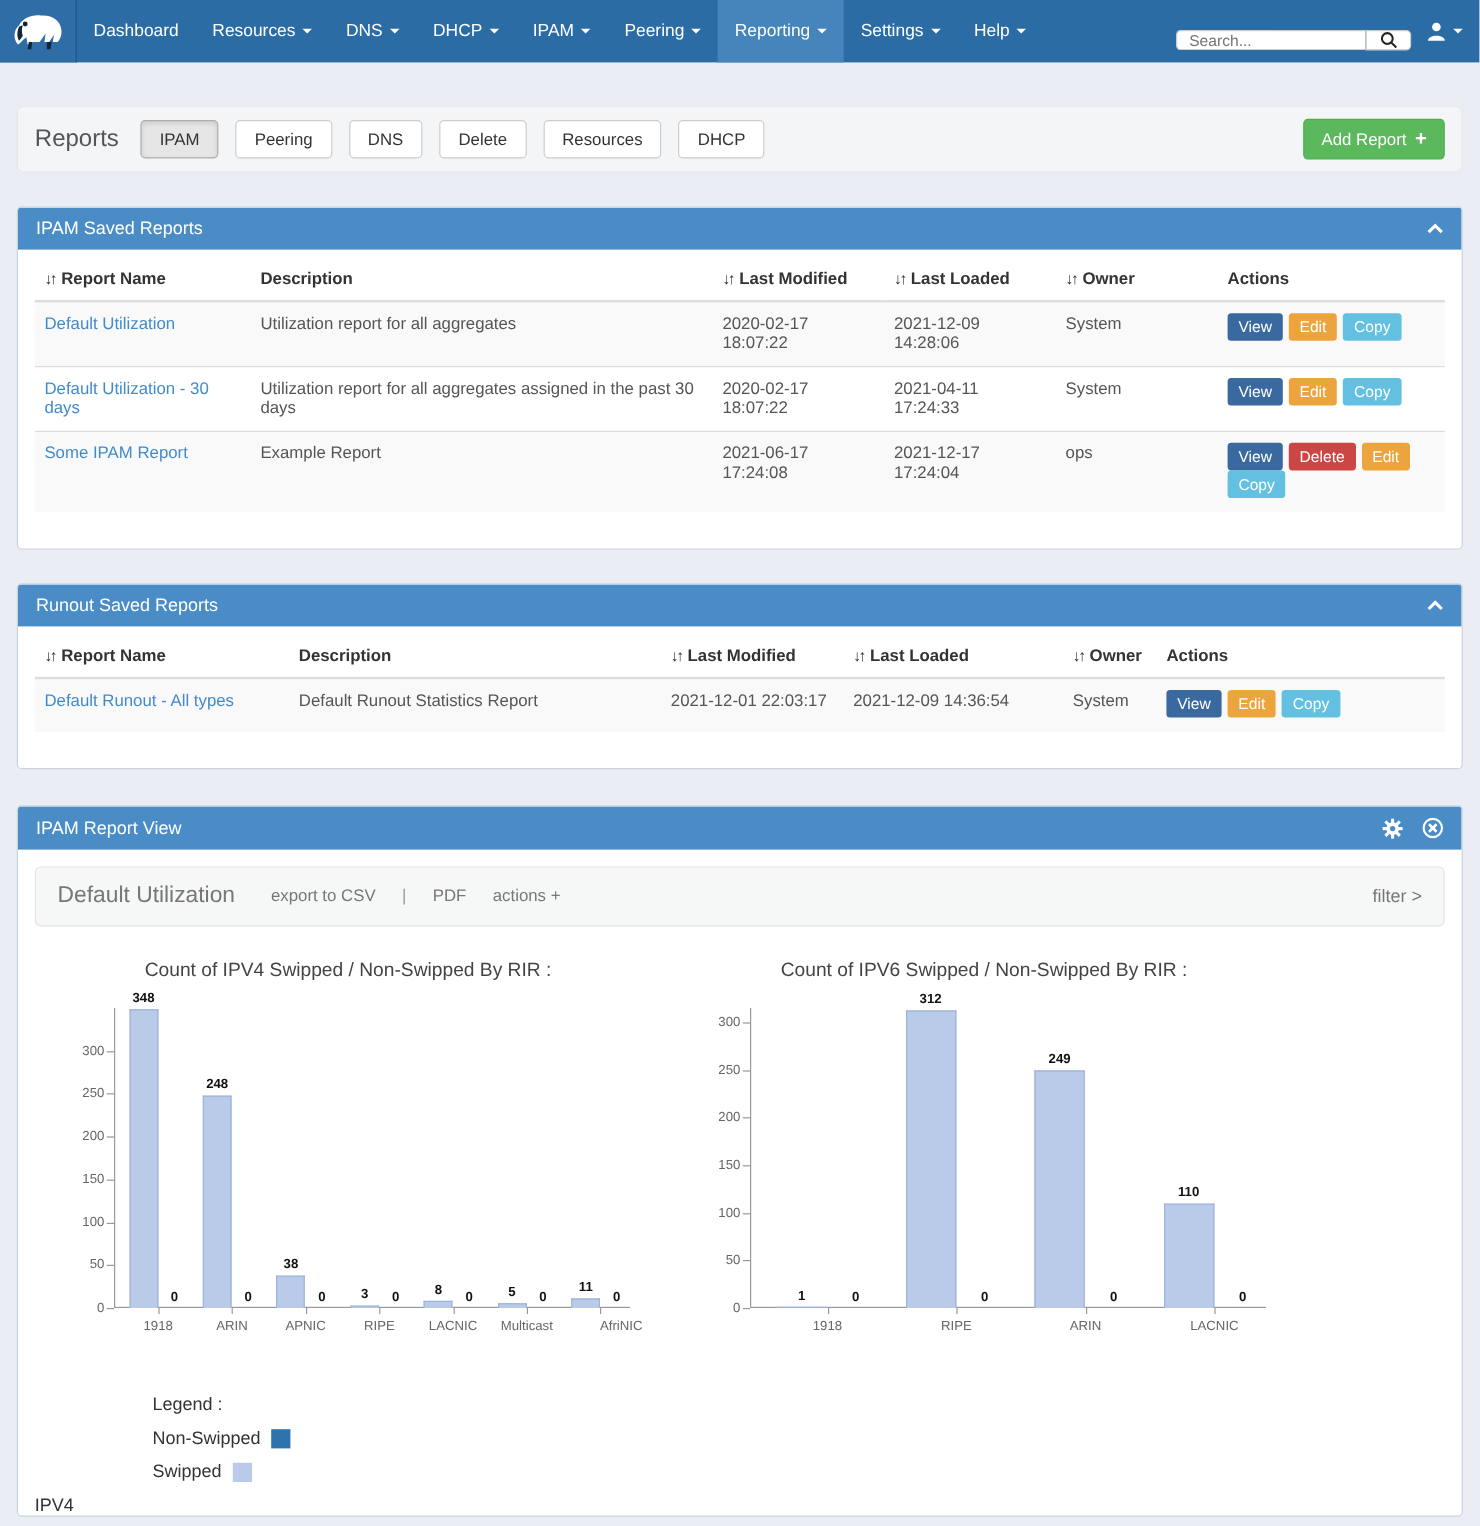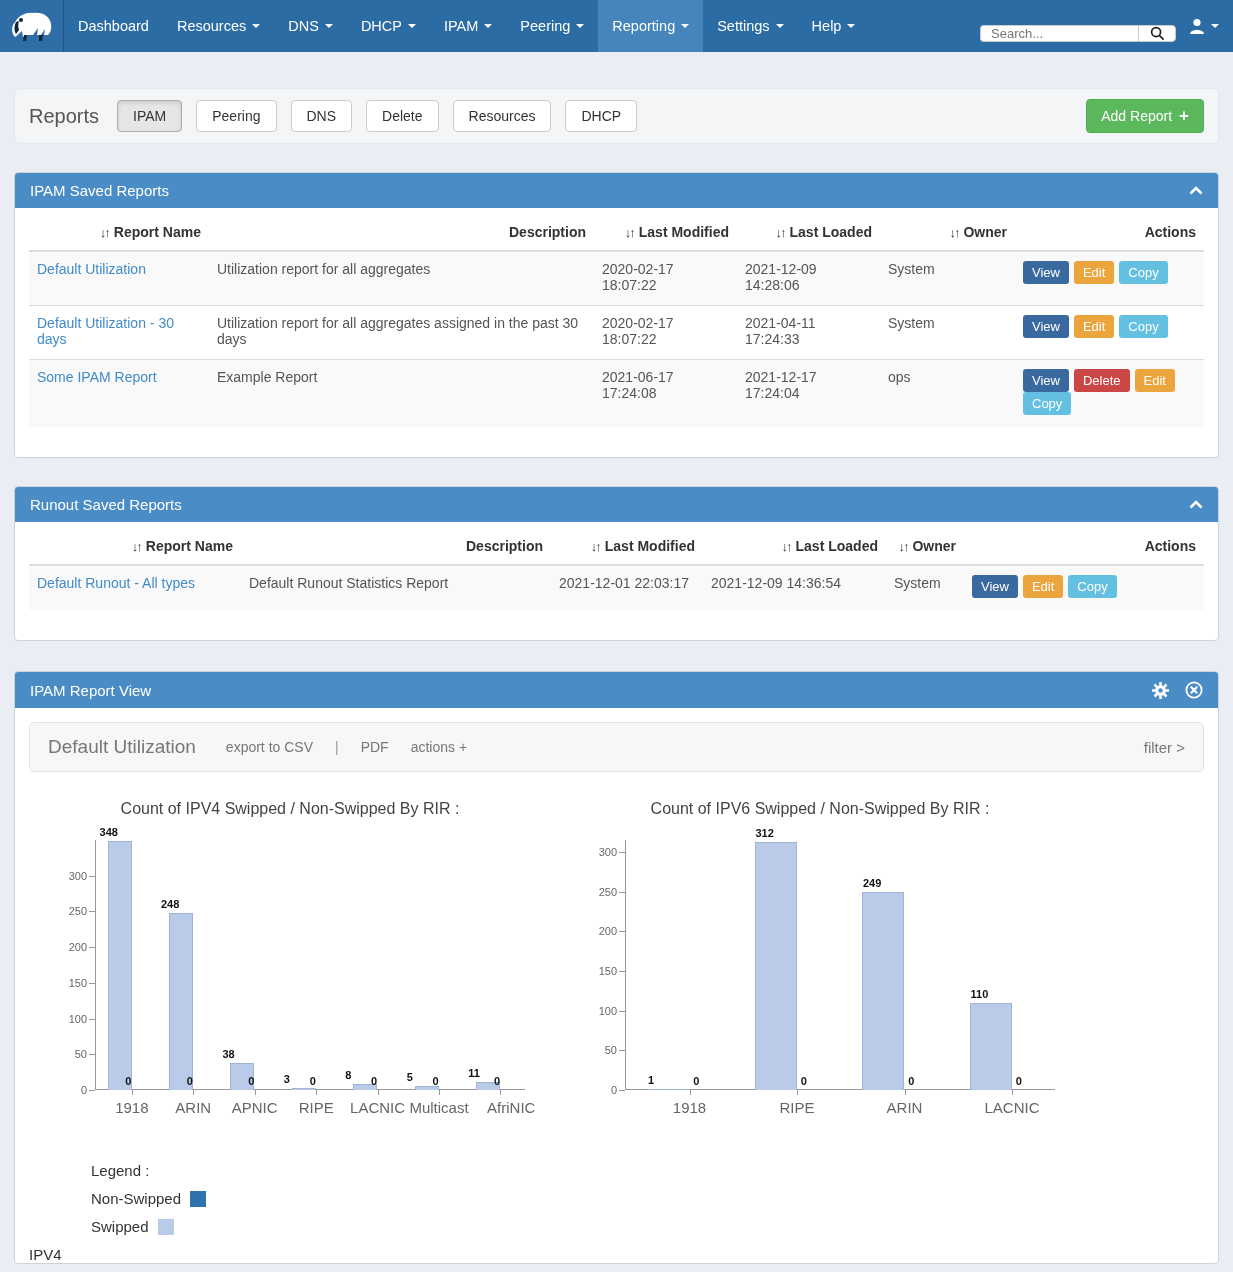--- a/index.html
+++ b/index.html
@@ -39,21 +39,21 @@
   .plus-glyph { font-weight:bold; font-size:17px; line-height:12px; }
 
   
   .panel { margin-top:28px; background:#fff; border:1px solid #c9d4dd; border-radius:4px; overflow:hidden; }
   .panel-hdr { background:#4a8cc6; color:#fff; font-size:15px; padding:9px 15px;
     display:flex; align-items:center; }
   .panel-hdr .hdr-icons { margin-left:auto; display:flex; align-items:center; gap:16px; }
   .panel-body { padding:6px 14px 30px 14px; }
 
   table { border-collapse:collapse; width:100%; table-layout:fixed; }
-  th { text-align:right; font-size:14px; color:#333; padding:10px 8px; border-bottom:2px solid #ddd;
+  th { text-align:left; font-size:14px; color:#333; padding:10px 8px; border-bottom:2px solid #ddd;
     white-space:nowrap; cursor:pointer; }
   td { font-size:14px; padding:9px 8px 12px 8px; vertical-align:top; border-top:1px solid #ddd; }
   tr.striped { background:#f9f9f9; }
   td.link a { color:#428bca; text-decoration:none; cursor:pointer; }
   td.muted { color:#555; }
   .sort-glyph { font-weight:bold; letter-spacing:-2px; margin-right:5px; font-size:13px; }
   .act-btn { border:none; border-radius:3px; color:#fff; font-size:13px; padding:4px 9px;
     margin-right:5px; cursor:pointer; }
 
   
@@ -65,25 +65,25 @@
   .rv-filter { margin-left:auto; font-size:15px; color:#777; cursor:pointer;text-align:right; }
 
   .charts-row { display:flex; margin:28px 0 0 40px; gap:40px; }
   .chart-block { }
   .chart-title { font-size:16px; color:#444; text-align:center; margin-bottom:22px; }
   .chart-area { position:relative; }
   .plot { position:absolute; border-left:1px solid #999; border-bottom:1px solid #999; }
   .ytick-line { position:absolute; width:6px; height:1px; background:#999; }
   .ytick-lbl { position:absolute; font-size:11px; color:#666; text-align:right; width:30px; }
   .bar { position:absolute; }
-  .bar-val { position:absolute; font-size:11px; font-weight:bold; color:#111; width:40px; }
+  .bar-val { position:absolute; font-size:11px; font-weight:bold; color:#111; text-align:center; width:40px; }
   .xtick { position:absolute; width:1px; height:5px; background:#999; }
-  .xcat { position:absolute; font-size:15px; color:#666; text-align:center; width:70px; }
-
-  .legend-box { margin:42px 0 0 76px; }
+  .xcat { position:absolute; font-size:11px; color:#666; text-align:center; width:70px; }
+
+  .legend-box { margin:42px 0 0 112px; }
   .legend-row { display:flex; align-items:center; font-size:15px; color:#333; margin-bottom:11px; }
   .legend-swatch { width:16px; height:16px; margin-left:9px; display:inline-block; }
   .section-label { margin:4px 0 0 14px; font-size:15px; color:#333; }
 
   .icon-btn { cursor:pointer; display:flex; align-items:center; }
 </style>
 </head>
 <body>
 
 <div class="navbar">

